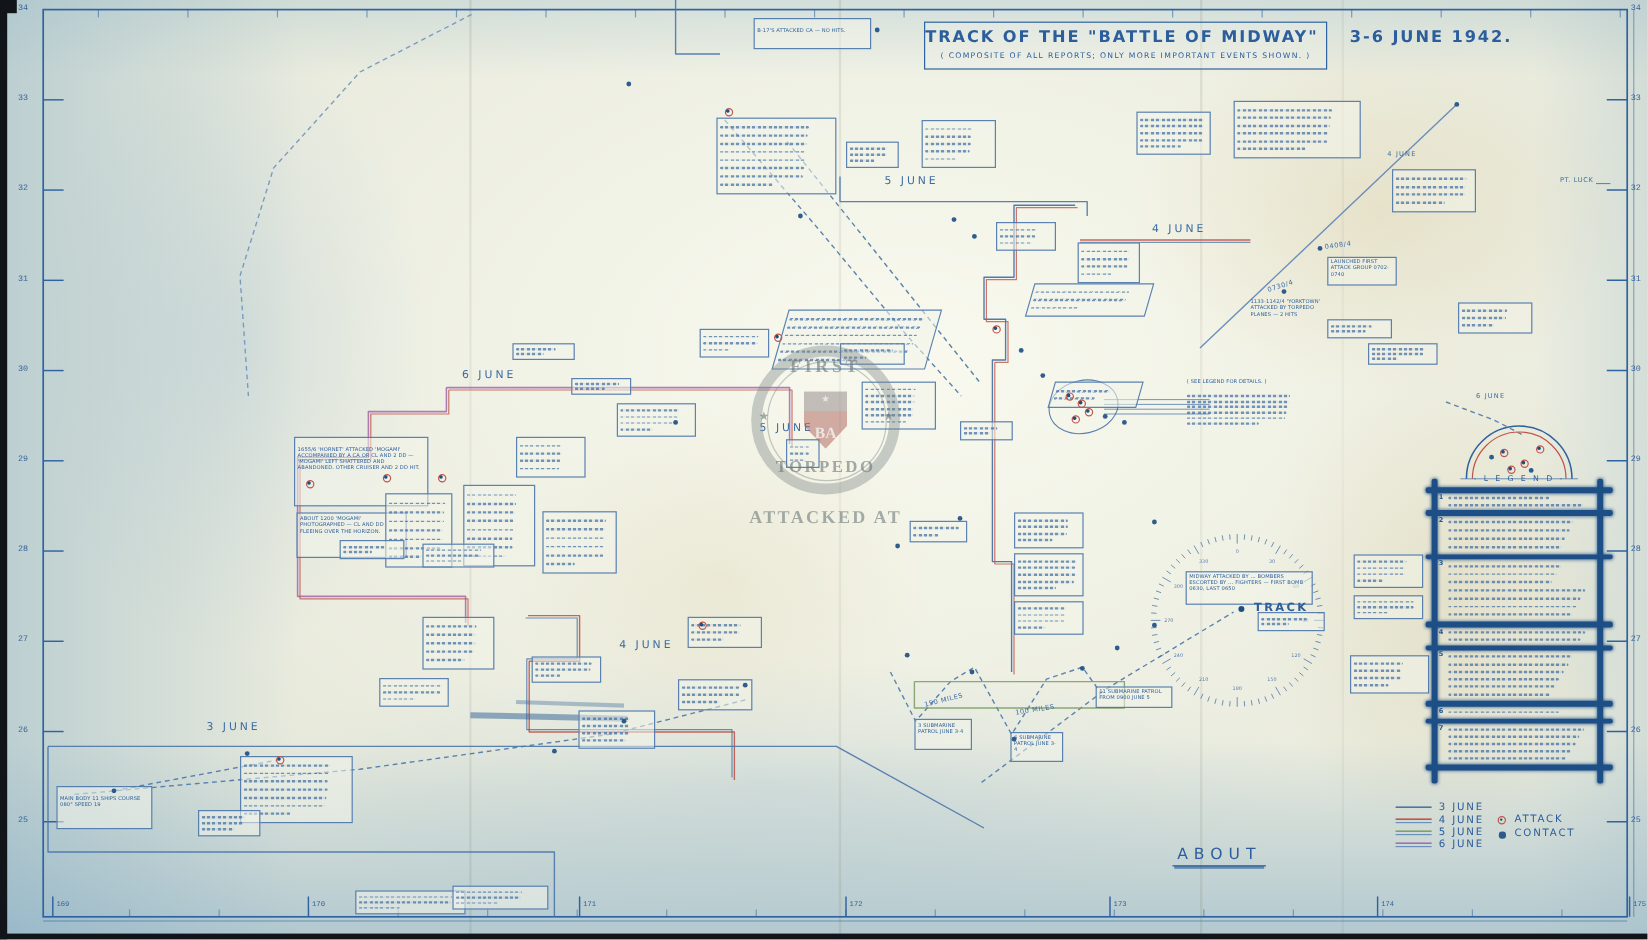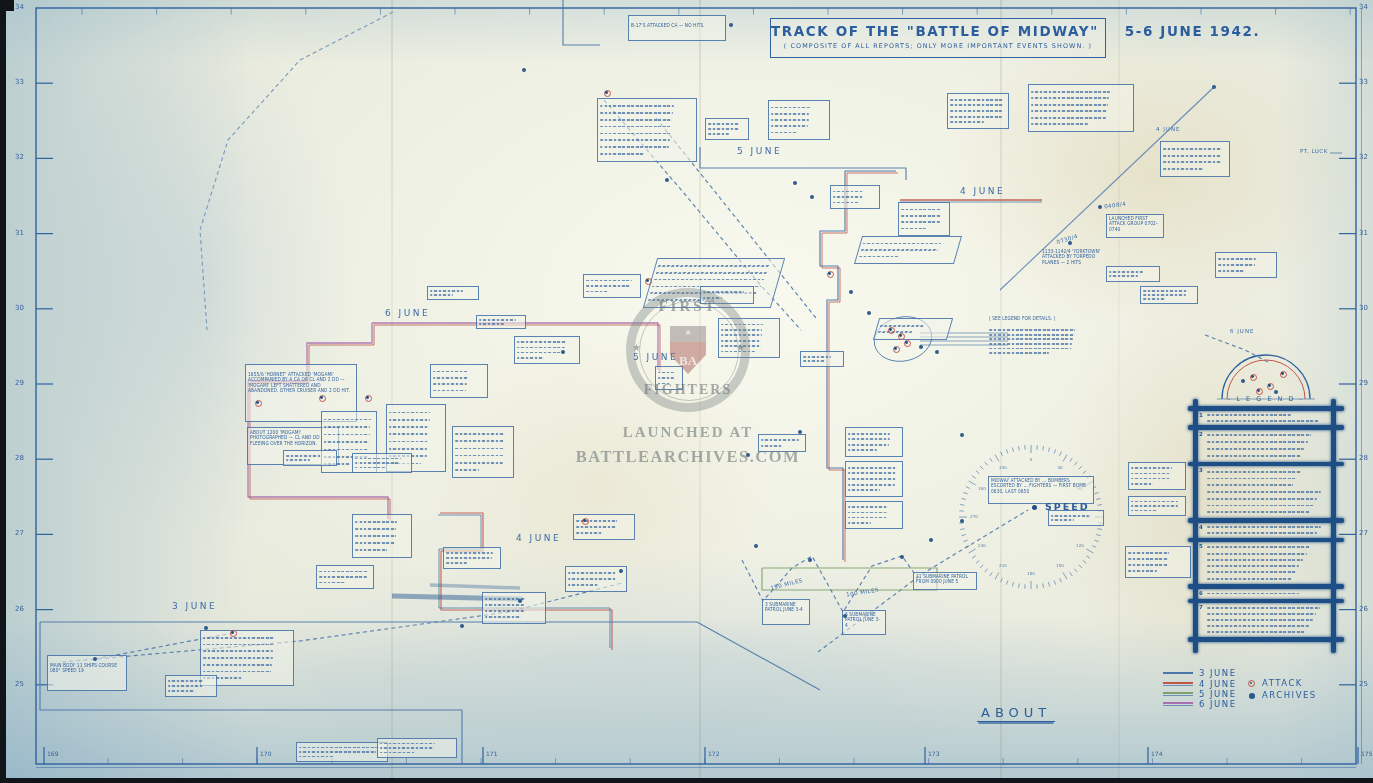--- a/index.html
+++ b/index.html
@@ -22,21 +22,21 @@
   #stain-e{left:180px;top:550px;width:920px;height:210px;background:radial-gradient(ellipse,rgba(140,175,198,.18),transparent 72%);}
   .crease{top:0;width:2px;height:783px;background:linear-gradient(180deg,rgba(120,120,95,.16),rgba(120,120,95,.08) 50%,rgba(120,120,95,.16));}
   .edge{background:#11151a;z-index:30;}
   #edge-left{left:0;top:0;width:6px;height:783px;}
   #edge-bottom{left:0;top:778px;width:1373px;height:5px;}
   #edge-corner{left:0;top:0;width:14px;height:11px;}
 
   #chart-svg{position:absolute;left:0;top:0;z-index:2;}
 
   
-  .deg{position:absolute;color:#38629c;font-size:7px;z-index:4;white-space:nowrap;}
+  .deg{position:absolute;color:#38629c;font-size:7px;z-index:4;white-space:nowrap;font-family:Liberation Mono, monospace;}
   .datelab{position:absolute;color:#3c6ca6;font-size:9px;letter-spacing:2.5px;z-index:4;white-space:nowrap;}
   .datelab.s{font-size:5.5px;letter-spacing:1px;}
   .mlab{position:absolute;color:#3c6ca6;font-size:5.5px;letter-spacing:.5px;z-index:4;white-space:nowrap;}
   .rose-num{position:absolute;width:16px;text-align:center;color:#3c6ca6;font-size:7px;transform:scale(.58);opacity:.85;z-index:3;}
 
   
   .ann{position:absolute;border:1px solid rgba(47,98,160,.78);background:rgba(243,244,233,.55);
        display:flex;flex-direction:column;justify-content:space-evenly;padding:1px 2px;box-sizing:border-box;
        overflow:hidden;z-index:5;}
   .ann.nb{border:none;background:none;}
@@ -282,44 +282,44 @@
       <line x1="1013.5297144555799" y1="451.8000067254879" x2="1012.3650287526185" y2="447.4533405071871" stroke="#2f62a0" stroke-width="0.8" opacity="0.7"></line>
       <line x1="1019.2787480074822" y1="450.52547667167596" x2="1018.497331207981" y2="446.09384178312104" stroke="#2f62a0" stroke-width="0.8" opacity="0.7"></line>
       <line x1="1025.116987364533" y1="449.7568578788072" x2="1024.7247865221686" y2="445.2739817373943" stroke="#2f62a0" stroke-width="0.8" opacity="0.7"></line>
       <path d="M1222,399 A44,44 0 0 1 1310,399" fill="none" stroke="#2f62a0" stroke-width="1.3"></path>
       <path d="M1227,399 A39,39 0 0 1 1305,399" fill="none" stroke="#c1554a" stroke-width="1"></path>
       <line x1="1217" y1="399" x2="1315" y2="399" stroke="#2f62a0" stroke-width="0.8" opacity="0.7"></line>
     </svg>
 
   <div id="title-box">
     <div id="title-line">
-      <span>TRACK OF THE "BATTLE OF MIDWAY"</span><span class="gap"></span><span>5-6 JUNE 1942.</span>
+      <span>TRACK OF THE "BATTLE OF MIDWAY"</span><span class="gap"></span><span>3-6 JUNE 1942.</span>
     </div>
     <div id="subtitle">( COMPOSITE OF ALL REPORTS; ONLY MORE IMPORTANT EVENTS SHOWN. )</div>
   </div>
 
   <div id="secret">ABOUT</div>
 
   <div id="midway-dot"></div>
-  <div id="midway-label">SPEED</div>
+  <div id="midway-label">TRACK</div>
   <div id="pt-luck">PT. LUCK</div>
 
   <div>
     <div class="lg-swatch" style="left: 1163px; top: 672px; background: linear-gradient(rgb(74, 118, 168) 0px, rgb(74, 118, 168) 1.6px, transparent 1.6px);"></div>
     <div class="lg-label" style="left:1199px;top:668px">3 JUNE</div>
     <div class="lg-swatch" style="left: 1163px; top: 682px; background: linear-gradient(rgb(193, 85, 74) 0px, rgb(193, 85, 74) 1.6px, transparent 1.6px, transparent 2.6px, rgba(91, 132, 184, 0.85) 2.6px, rgba(91, 132, 184, 0.85) 4px);"></div>
     <div class="lg-label" style="left:1199px;top:679px">4 JUNE</div>
     <div class="lg-swatch" style="left: 1163px; top: 692px; background: linear-gradient(rgb(127, 160, 106) 0px, rgb(127, 160, 106) 1.6px, transparent 1.6px, transparent 2.6px, rgba(91, 132, 184, 0.85) 2.6px, rgba(91, 132, 184, 0.85) 4px);"></div>
     <div class="lg-label" style="left:1199px;top:689px">5 JUNE</div>
     <div class="lg-swatch" style="left: 1163px; top: 702px; background: linear-gradient(rgb(168, 111, 174) 0px, rgb(168, 111, 174) 1.6px, transparent 1.6px, transparent 2.6px, rgba(91, 132, 184, 0.85) 2.6px, rgba(91, 132, 184, 0.85) 4px);"></div>
     <div class="lg-label" style="left:1199px;top:699px">6 JUNE</div>
     <div class="attack-dot" style="left:1248px;top:680px"></div>
     <div class="lg-label" style="left:1262px;top:678px">ATTACK</div>
     <div class="contact-dot" style="left:1249px;top:693px;width:5.5px;height:5.5px"></div>
-    <div class="lg-label" style="left:1262px;top:690px">ARCHIVES</div>
+    <div class="lg-label" style="left:1262px;top:690px">CONTACT</div>
   </div>
 
   <div id="legend-heading">- L E G E N D -</div>
   <div id="legend-table">
       <div class="lt-vbar" style="left: -2px;"></div>
       <div class="lt-vbar" style="left: 136px;"></div>
       <div class="lt-bar" style="top: 0px;"></div>
       <div class="lt-row" style="top: 5px; height: 14px;">
         <span class="lt-num">1</span>
         <div class="scr" style="width: 70%;"></div>
@@ -374,29 +374,28 @@
         <div class="scr" style="width: 85%;"></div>
         <div class="scr" style="width: 82%;"></div>
       </div>
       <div class="lt-bar" style="top: 231px;"></div>
     </div>
 
   <div id="wm">
     <div id="wm-ring"></div>
     <div id="wm-ring-inner"></div>
     <div class="wm-arc" id="wm-top">FIRST</div>
-    <div class="wm-arc" id="wm-bottom">FIGHTERS</div>
+    <div class="wm-arc" id="wm-bottom">TORPEDO</div>
     <span class="wm-star" style="left:24px;top:58px">★</span>
     <span class="wm-star" style="left:128px;top:58px">★</span>
     <div id="wm-shield">
       <div class="star">★</div>
       <div class="mono">BA</div>
     </div>
-    <div class="wm-tag" id="wm-tag1">LAUNCHED AT</div>
-    <div class="wm-tag" id="wm-tag2">BATTLEARCHIVES.COM</div>
+    <div class="wm-tag" id="wm-tag1">ATTACKED AT</div>
   </div>
 
   <div class="layer edge" id="edge-left"></div>
   <div class="layer edge" id="edge-bottom"></div>
   <div class="layer edge" id="edge-corner"></div>
 <div class="deg" style="left: 15px; top: 3px;">34</div>
     <div class="deg" style="left: 1359px; top: 3px;">34</div>
     <div class="deg" style="left: 15px; top: 78.2px;">33</div>
     <div class="deg" style="left: 1359px; top: 78.2px;">33</div>
     <div class="deg" style="left: 15px; top: 153.4px;">32</div>

